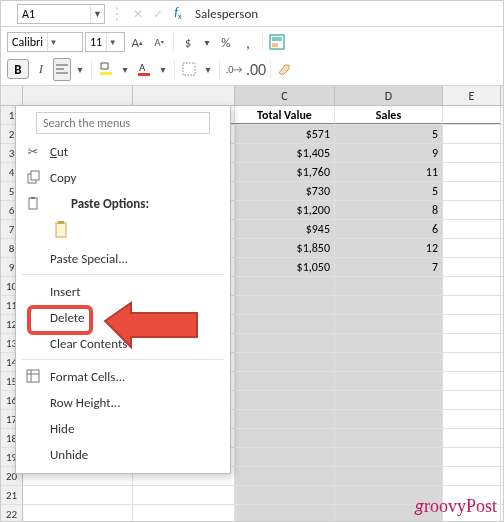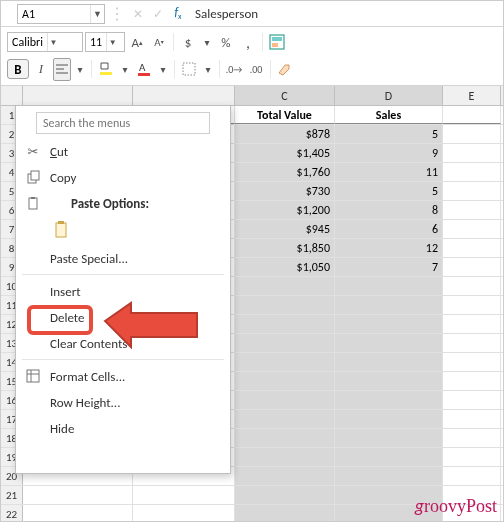--- a/index.html
+++ b/index.html
@@ -132,21 +132,21 @@
     <div class="ricon small">▾</div>
     <div class="rsep"></div>
     <div class="ricon">
       <svg width="14" height="14">
           <rect x="1" y="1" width="12" height="12" fill="none" stroke="#888" stroke-dasharray="1.5"></rect>
         </svg>
     </div>
     <div class="ricon small">▾</div>
     <div class="rsep"></div>
     <div class="ricon" style="font-size:10px">.0→</div>
-    <div class="ricon" style="font-size:10px">.00</div>
+    <div class="ricon" style="font-size:16px">.00</div>
     <div class="rsep"></div>
     <div class="ricon">
       <svg width="16" height="16">
           <path d="M2 12 L8 4 L12 4 L12 8 L6 14 Z" fill="#fdb" stroke="#c96"></path>
         </svg>
     </div>
   </div>
 </div>
 
 <div class="grid">
@@ -165,21 +165,21 @@
     <div class="cell cB">Value Per Sale</div>
     <div class="cell cC center">Total Value</div>
     <div class="cell cD center">Sales</div>
     <div class="cell cE"></div>
   </div>
 
   <div class="row">
       <div class="rh">2</div>
       <div class="cell cA"></div>
       <div class="cell cB"></div>
-      <div class="cell cC right">$878</div>
+      <div class="cell cC right">$571</div>
       <div class="cell cD right">5</div>
       <div class="cell cE"></div>
     </div>
   <div class="row">
       <div class="rh">3</div>
       <div class="cell cA"></div>
       <div class="cell cB"></div>
       <div class="cell cC right">$1,405</div>
       <div class="cell cD right">9</div>
       <div class="cell cE"></div>
@@ -403,20 +403,21 @@
   <div class="mitem">
     <span class="micon"></span>
     <span class="mlabel">Row Height...</span>
   </div>
   <div class="mitem">
     <span class="micon"></span>
     <span class="mlabel">Hide</span>
   </div>
   <div class="mitem">
     <span class="micon"></span>
+    <span class="mlabel">Unhide</span>
   </div>
 </div>
 
 <div class="highlight-box" style="left:26px; top:304px; width:66px; height:30px;"></div>
 
 <div class="arrow-callout" style="left:96px; top:296px;">
   <svg width="110" height="60">
     <polygon points="8,24 34,6 34,16 100,16 100,40 34,40 34,50" fill="#e74c3c" stroke="#b83c2e" stroke-width="2"></polygon>
   </svg>
 </div>

